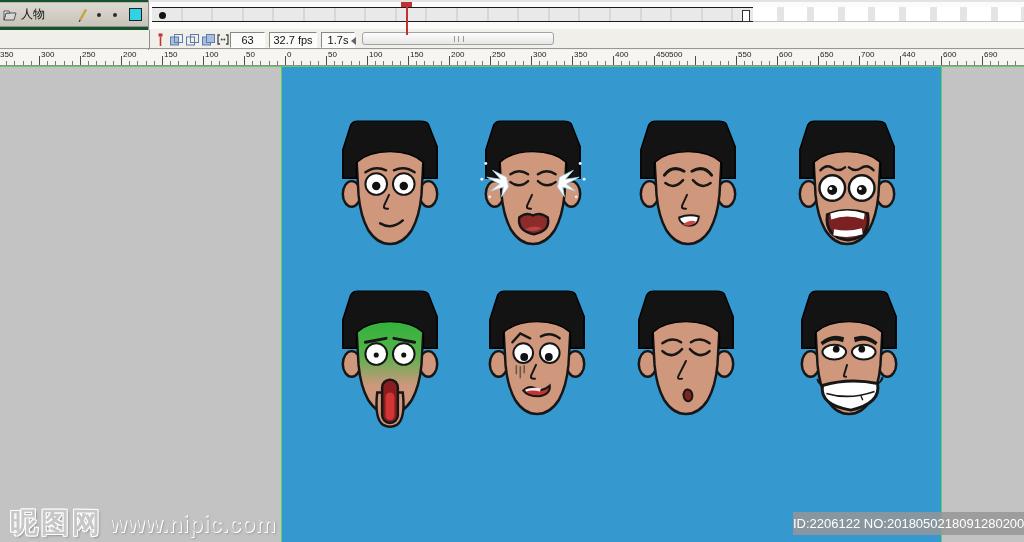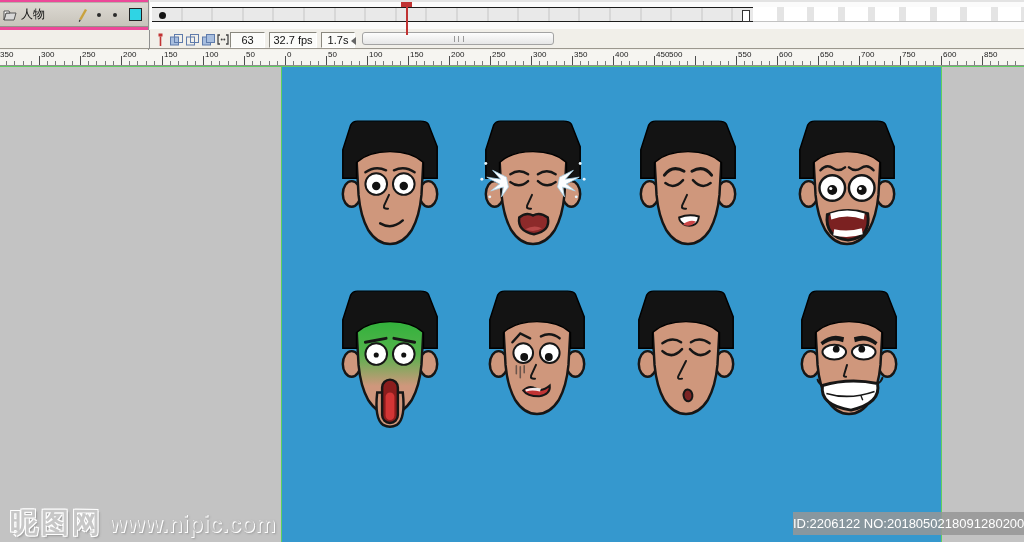--- a/index.html
+++ b/index.html
@@ -3,21 +3,21 @@
 <meta charset="utf-8">
 <style>
   html,body{margin:0;padding:0;}
   body{
     width:1024px;height:542px;overflow:hidden;position:relative;
     background:#c3c3c3;font-family:"Liberation Sans",sans-serif;
     -webkit-font-smoothing:antialiased;
   }
   
   #timeline{position:absolute;left:0;top:0;width:1024px;height:50px;background:#f1efe9;}
-  #layers-panel{position:absolute;left:0;top:0;width:149px;height:50px;border-right:1px solid #8f8f8f;box-sizing:border-box;background:#ec4899;}
+  #layers-panel{position:absolute;left:0;top:0;width:149px;height:50px;border-right:1px solid #8f8f8f;box-sizing:border-box;background:#14532d;}
   .layer-row{position:absolute;left:0;top:2px;width:148px;height:25px;
     background:linear-gradient(#dcd9d2,#c8c4bb);
     border-top:1px solid #b7b3aa;border-bottom:1px solid #96928a;
     display:flex;align-items:center;box-sizing:border-box;cursor:pointer;}
   .layer-row .licon{margin-left:3px;display:inline-flex;}
   .layer-name{font-size:12px;color:#111;margin-left:4px;flex:0 0 auto;}
   .layer-spacer{flex:1;}
   .pencil{margin-right:8px;display:inline-flex;}
   .dotcol{width:4px;height:4px;border-radius:50%;background:#2b2b2b;margin-right:12px;}
   .swatch{width:11px;height:11px;border:1px solid #222;background:#2fd4e4;margin-right:6px;}
@@ -221,25 +221,25 @@
     <span class="ruler-label" style="left:669px">500</span>
     <span class="tick-major" style="left:736px"></span>
     <span class="ruler-label" style="left:738px">550</span>
     <span class="tick-major" style="left:777px"></span>
     <span class="ruler-label" style="left:779px">600</span>
     <span class="tick-major" style="left:818px"></span>
     <span class="ruler-label" style="left:820px">650</span>
     <span class="tick-major" style="left:859px"></span>
     <span class="ruler-label" style="left:861px">700</span>
     <span class="tick-major" style="left:900px"></span>
-    <span class="ruler-label" style="left:902px">750</span>
+    <span class="ruler-label" style="left:902px">440</span>
     <span class="tick-major" style="left:941px"></span>
     <span class="ruler-label" style="left:943px">600</span>
     <span class="tick-major" style="left:982px"></span>
-    <span class="ruler-label" style="left:984px">850</span>
+    <span class="ruler-label" style="left:984px">690</span>
     <span class="tick-minor" style="left:6.2px"></span>
     <span class="tick-minor" style="left:14.4px"></span>
     <span class="tick-minor" style="left:22.6px"></span>
     <span class="tick-minor" style="left:30.8px"></span>
     <span class="tick-minor" style="left:47.2px"></span>
     <span class="tick-minor" style="left:55.4px"></span>
     <span class="tick-minor" style="left:63.6px"></span>
     <span class="tick-minor" style="left:71.8px"></span>
     <span class="tick-minor" style="left:88.2px"></span>
     <span class="tick-minor" style="left:96.4px"></span>

